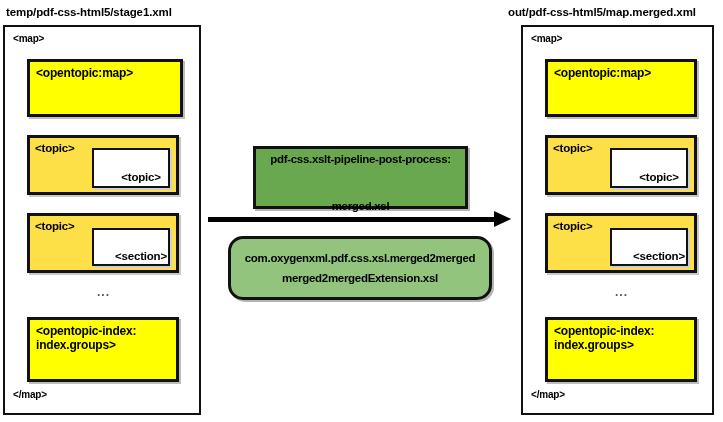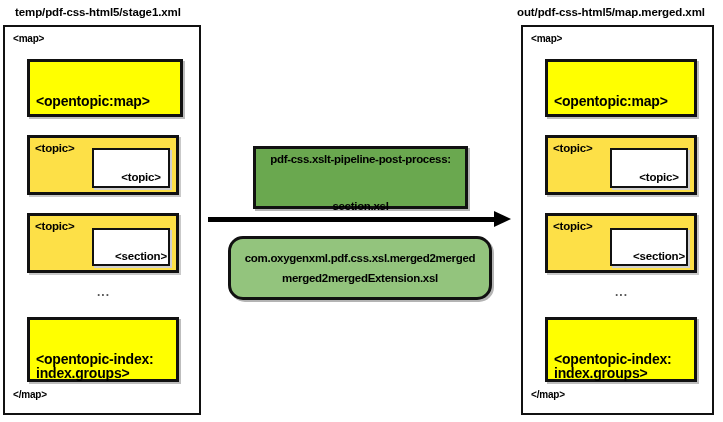--- a/index.html
+++ b/index.html
@@ -25,21 +25,20 @@
   }
 
   
   .panel-title {
     position: absolute;
     font-size: 11.5px;
     font-weight: 600;
     letter-spacing: -0.1px;
     white-space: nowrap;
     color: #000;
-    margin-left: 9px;
   }
   .panel-title.left  { left: 6px;  top: 6px; }
   .panel-title.right { left: 508px; top: 6px; }
 
   
   .panel {
     position: absolute;
     background: #ffffff;
     border: 2.5px solid #111111;
     box-sizing: border-box;
@@ -61,26 +60,25 @@
     position: absolute;
     background: #FFFF00;
     border: 3px solid #111111;
     box-sizing: border-box;
     box-shadow: 2px 2px 0 #bdbdbd;
   }
   .yellow-box .box-text {
     position: absolute;
     left: 6px;
     top: 4px;
-    font-size: 14px;
+    font-size: 12px;
     font-weight: 600;
     letter-spacing: -0.2px;
     line-height: 14px;
     white-space: pre-line;
-    margin-top: 28px;
   }
 
   
   .topic-box {
     position: absolute;
     background: #fde047;
     border: 3px solid #111111;
     box-sizing: border-box;
     box-shadow: 2px 2px 0 #c9c9c9;
   }
@@ -205,21 +203,21 @@
     <div class="yellow-box" style="left:22px; top:290px; width:152px; height:65px;">
       <span class="box-text">&lt;opentopic-index:
 index.groups&gt;</span>
     </div>
 
     <div class="tag-label" style="left:8px; top:362px;">&lt;/map&gt;</div>
   </div>
 
   <div class="green-box" style="left:253px; top:146px; width:215px; height:63px; background:#6aa84f;gap:35px;">
     <span class="line">pdf-css.xslt-pipeline-post-process:</span>
-    <span class="line">section.xsl</span>
+    <span class="line">merged.xsl</span>
   </div>
 
   <div class="arrow-wrap">
     <div class="arrow-line"></div>
     <div class="arrow-head"></div>
   </div>
 
   <div class="green-box" style="left:228px; top:236px; width:264px; height:64px; background:#93c47d;border-radius:15px;">
     <span class="line">com.oxygenxml.pdf.css.xsl.merged2merged</span>
     <span class="line">merged2mergedExtension.xsl</span>

